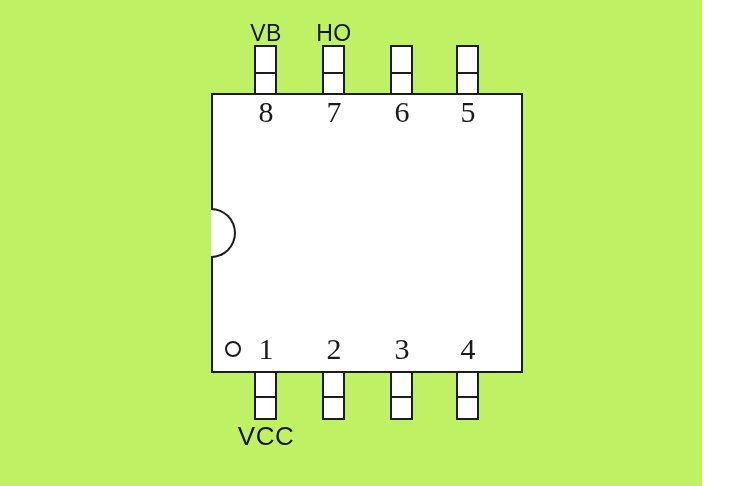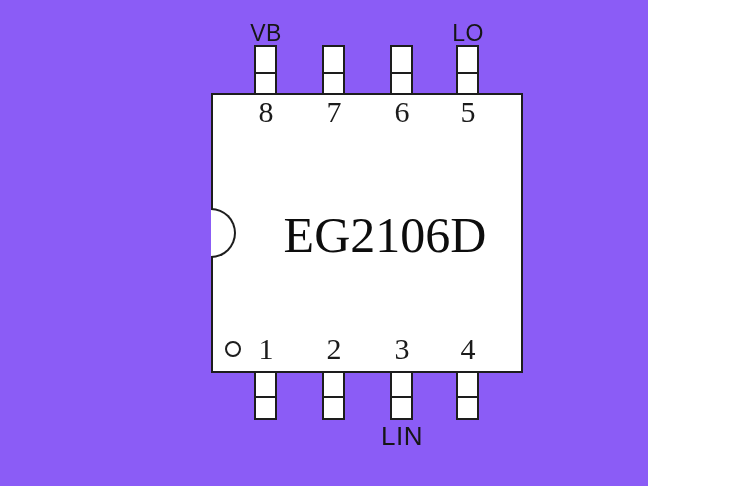--- a/index.html
+++ b/index.html
@@ -2,23 +2,23 @@
 <html><head>
 <meta charset="utf-8">
 <style>
   html, body {
     margin: 0;
     padding: 0;
     background: #ffffff;
   }
   .canvas {
     position: relative;
-    width: 648px;
+    width: 702px;
     height: 486px;
-    background: #8b5cf6;
+    background: #bef264;
     overflow: hidden;
     font-family: "Liberation Sans", sans-serif;
   }
 
   
   .c1 { --cx: 266px; }
   .c2 { --cx: 334px; }
   .c3 { --cx: 402px; }
   .c4 { --cx: 468px; }
 
@@ -121,21 +121,21 @@
   }
   .num.toprow { top: 97px;  line-height: 30px; }
   .num.botrow { top: 334px; line-height: 30px; }
 </style>
 </head>
 <body>
 
 <div class="canvas">
 
   <div class="lbl top c1">VB</div>
-  <div class="lbl top c4">LO</div>
+  <div class="lbl top c2">HO</div>
 
   <div class="pin top c1">
       <div class="split"></div>
     </div>
   <div class="pin top c2">
       <div class="split"></div>
     </div>
   <div class="pin top c3">
       <div class="split"></div>
     </div>
@@ -155,27 +155,26 @@
   <div class="pin bottom c4">
       <div class="split"></div>
     </div>
 
   <div class="chip"></div>
 
   <div class="notch"></div>
 
   <div class="dot"></div>
 
-  <div class="title">EG2106D</div>
 
   <div class="num toprow c1">8</div>
   <div class="num toprow c2">7</div>
   <div class="num toprow c3">6</div>
   <div class="num toprow c4">5</div>
 
   <div class="num botrow c1">1</div>
   <div class="num botrow c2">2</div>
   <div class="num botrow c3">3</div>
   <div class="num botrow c4">4</div>
 
-  <div class="lbl bottom c3">LIN</div>
+  <div class="lbl bottom c1">VCC</div>
 
 </div>
 
 </body></html>

